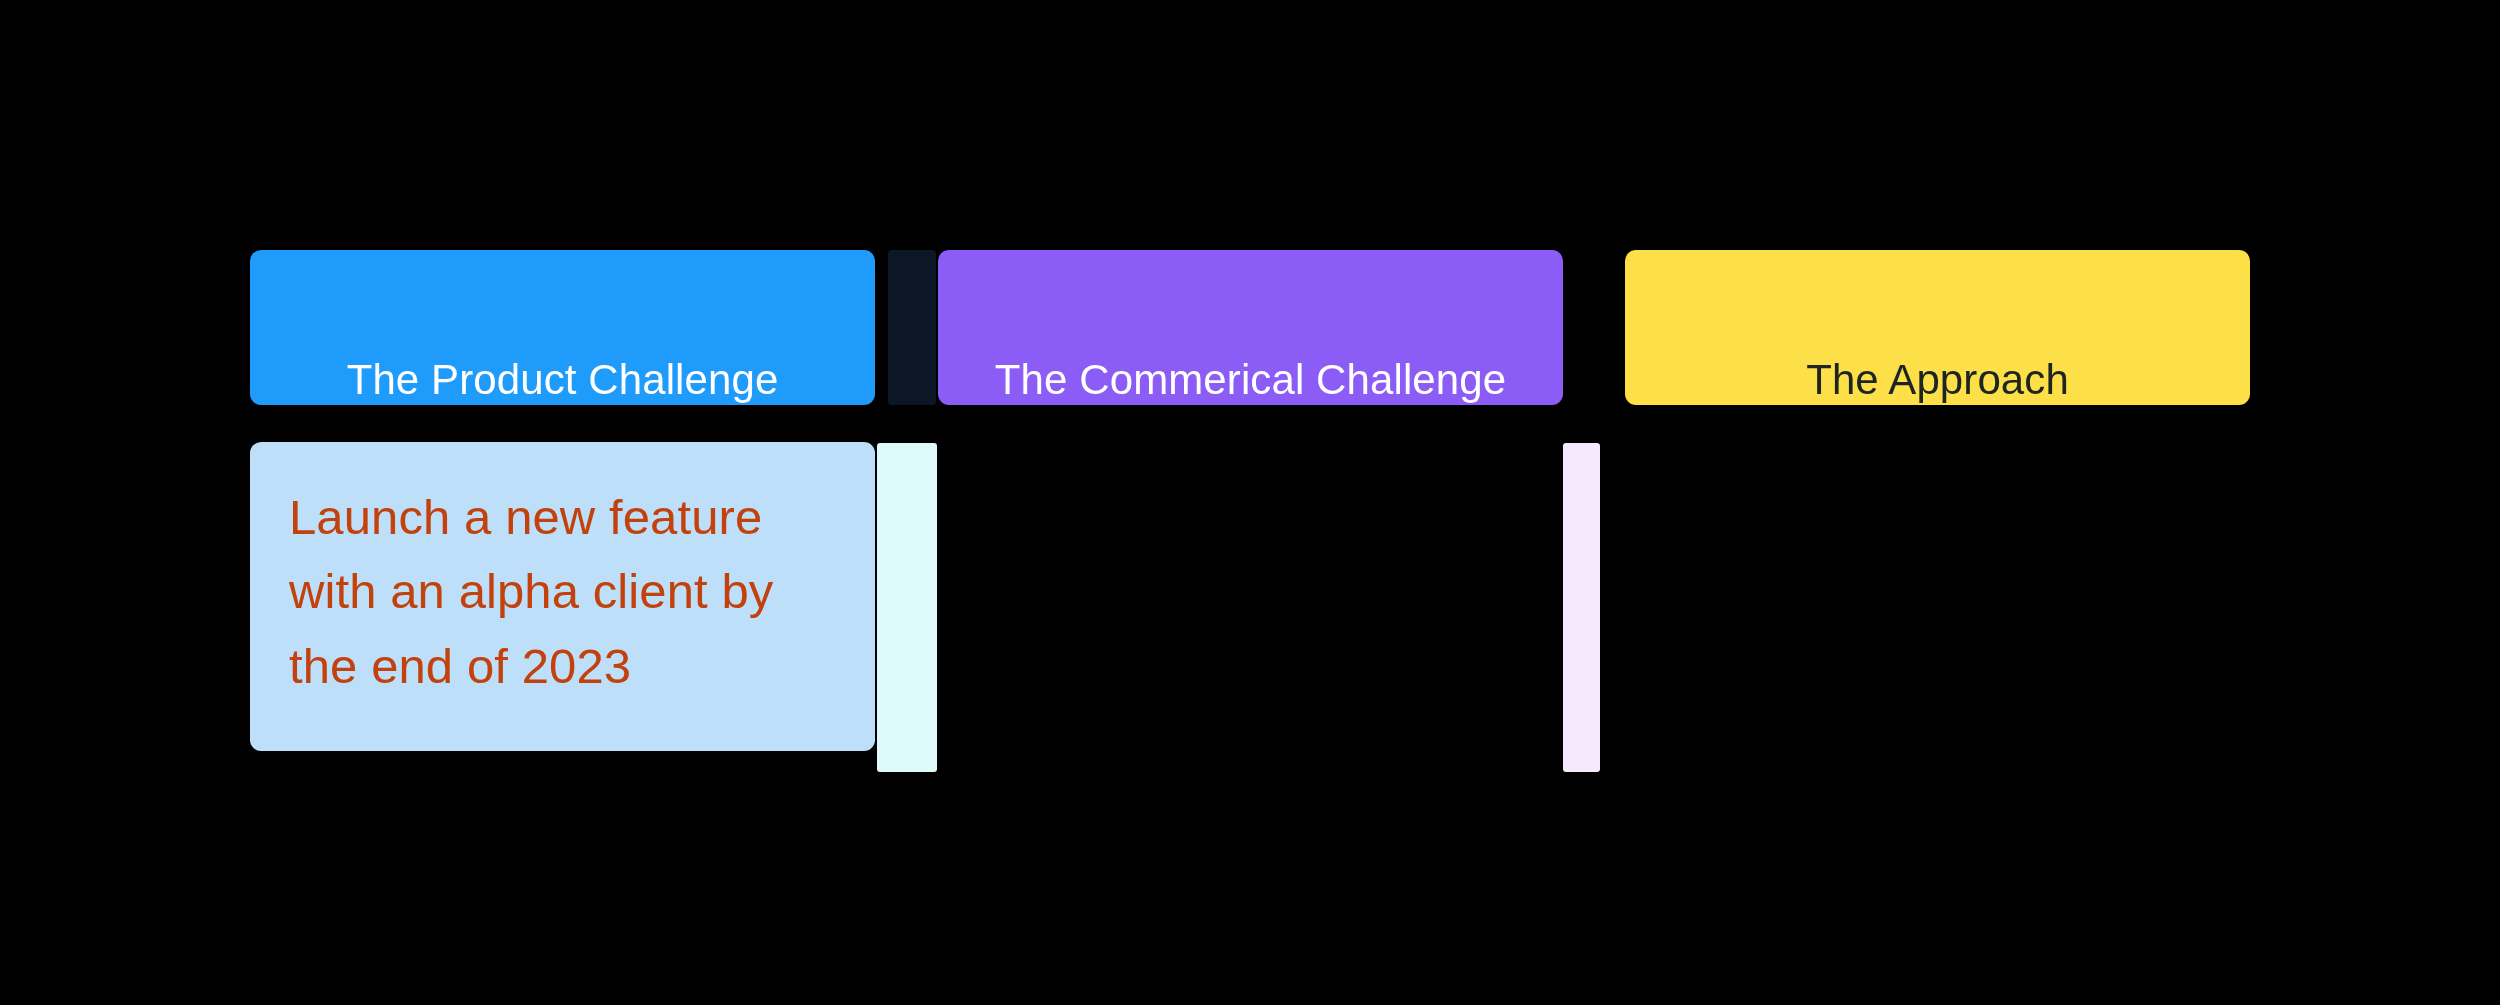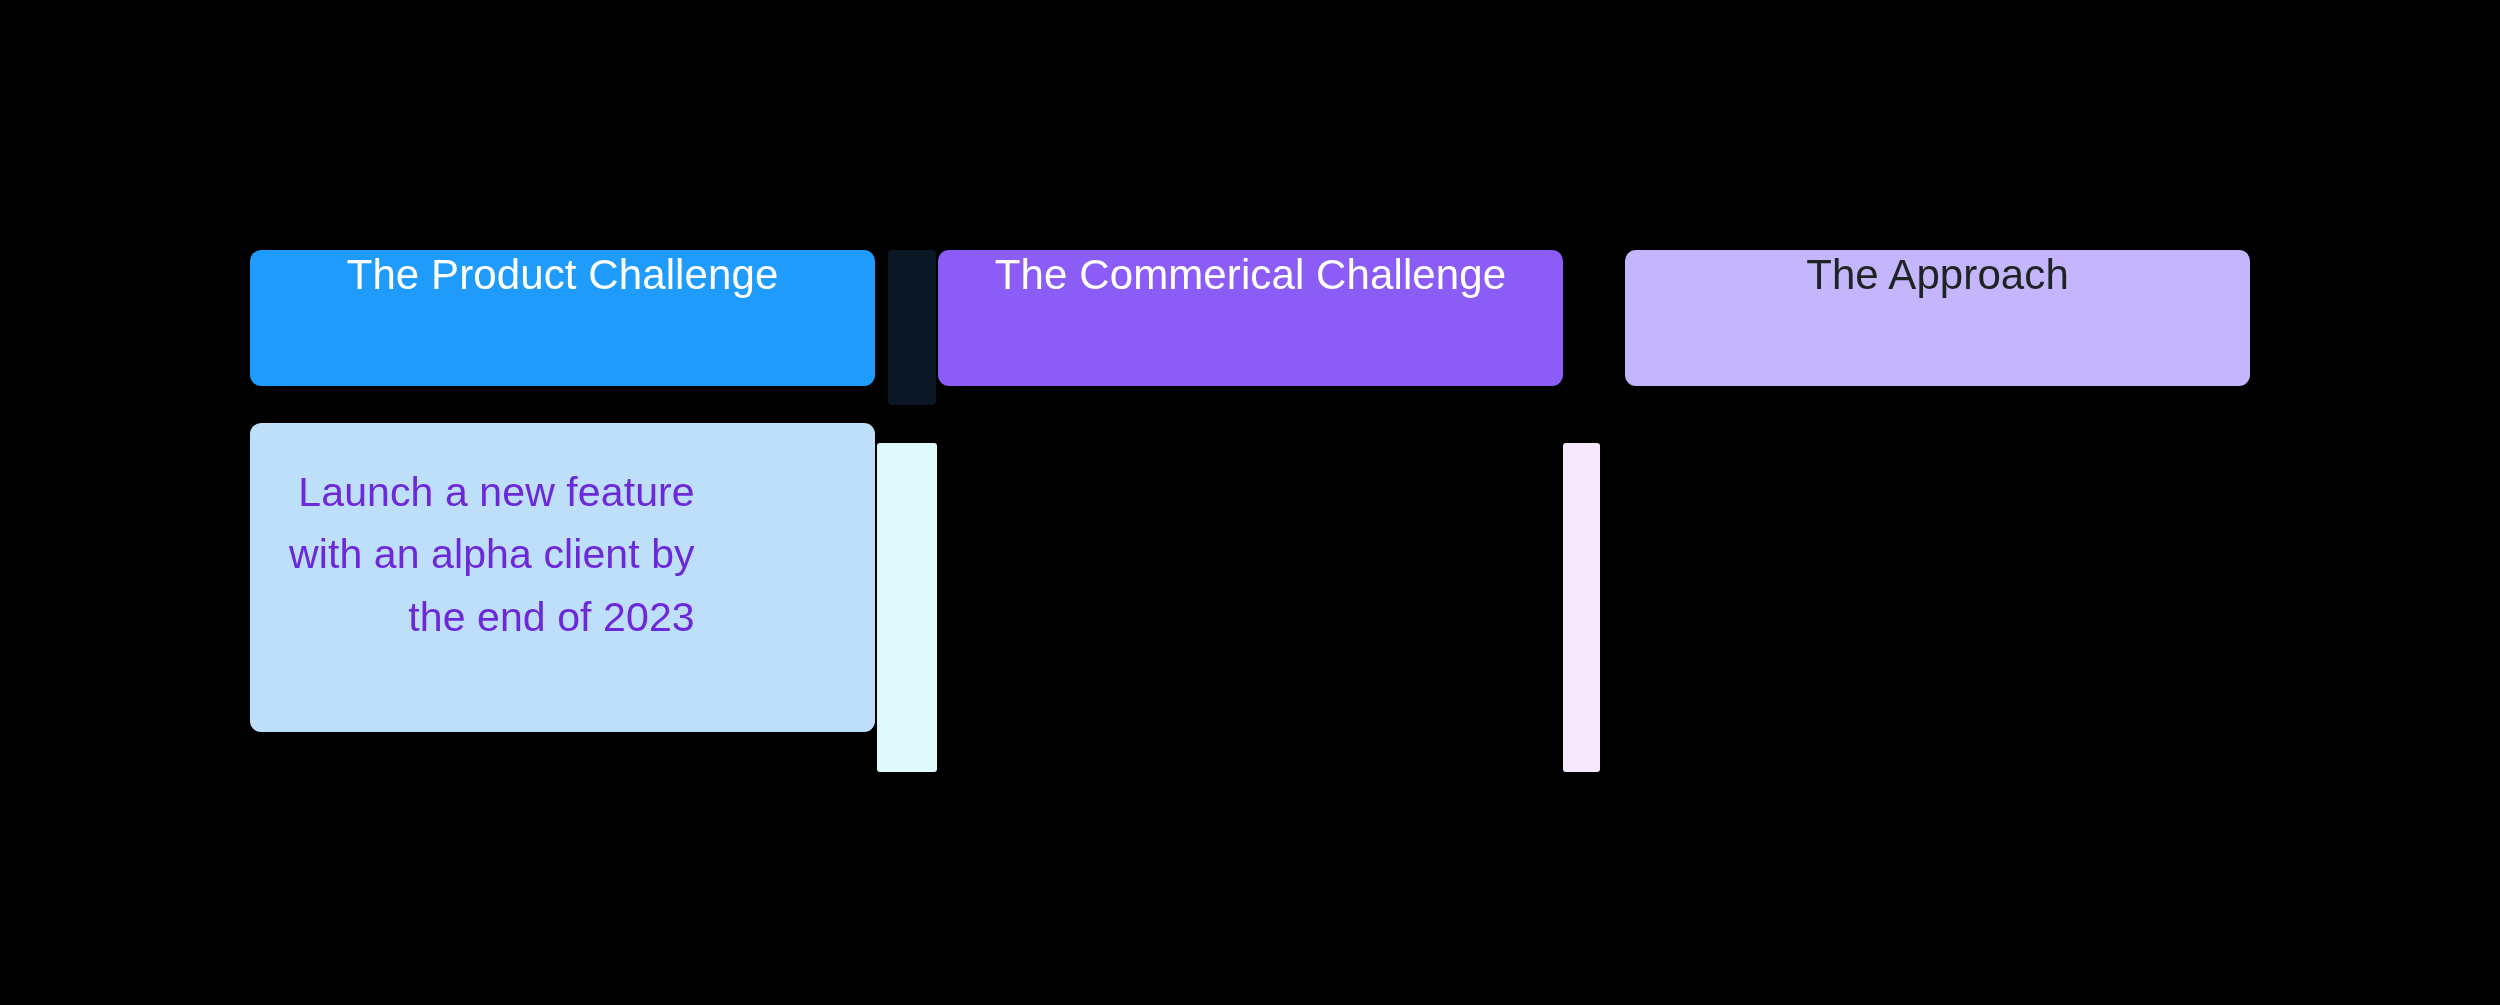--- a/index.html
+++ b/index.html
@@ -45,23 +45,23 @@
     width: 625px;
   }
 
   .card {
     box-sizing: border-box;
     border-radius: 11px;
     overflow: hidden;
   }
 
   .card-header {
-    height: 136px;
+    height: 155px;
     display: flex;
-    align-items: flex-start;
+    align-items: flex-end;
     justify-content: center;
     padding: 0 20px;
   }
   .card-header-label {
     font-size: 42px;
     line-height: 1.18;
     font-weight: 400;
     letter-spacing: 0.1px;
     text-align: center;
     white-space: nowrap;
@@ -71,26 +71,26 @@
     margin-top: 37px;
     height: 309px;
     display: flex;
     padding: 38px 40px 38px 39px;
     box-sizing: border-box;
   }
   .card-body.align-top    { align-items: flex-start; }
   .card-body.align-center { align-items: center; }
 
   .card-body-text {
-    font-size: 41px;
+    font-size: 49px;
     line-height: 1.52;
     font-weight: 400;
     letter-spacing: 0.1px;
-    text-align: right;
-    color: #6d28d9;
+    text-align: left;
+    color: #c2410c;
     white-space: pre-line;
   }
 </style>
 </head>
 <body>
 
 <div class="board">
 
   <div class="sliver sliver-header-dark" style="left:888px; width:48px;"></div>
 
@@ -109,18 +109,18 @@
     </div>
   </div>
 
   <div class="column" style="left:938px;">
     <div class="card card-header" style="background:#8b5cf6;">
       <span class="card-header-label" style="color:#FFFFFF;">The Commerical Challenge</span>
     </div>
   </div>
 
   <div class="column" style="left:1625px;">
-    <div class="card card-header" style="background:#c4b5fd;">
+    <div class="card card-header" style="background:#fde047;">
       <span class="card-header-label" style="color:#1D2421;">The Approach</span>
     </div>
   </div>
 
 </div>
 
 </body></html>

